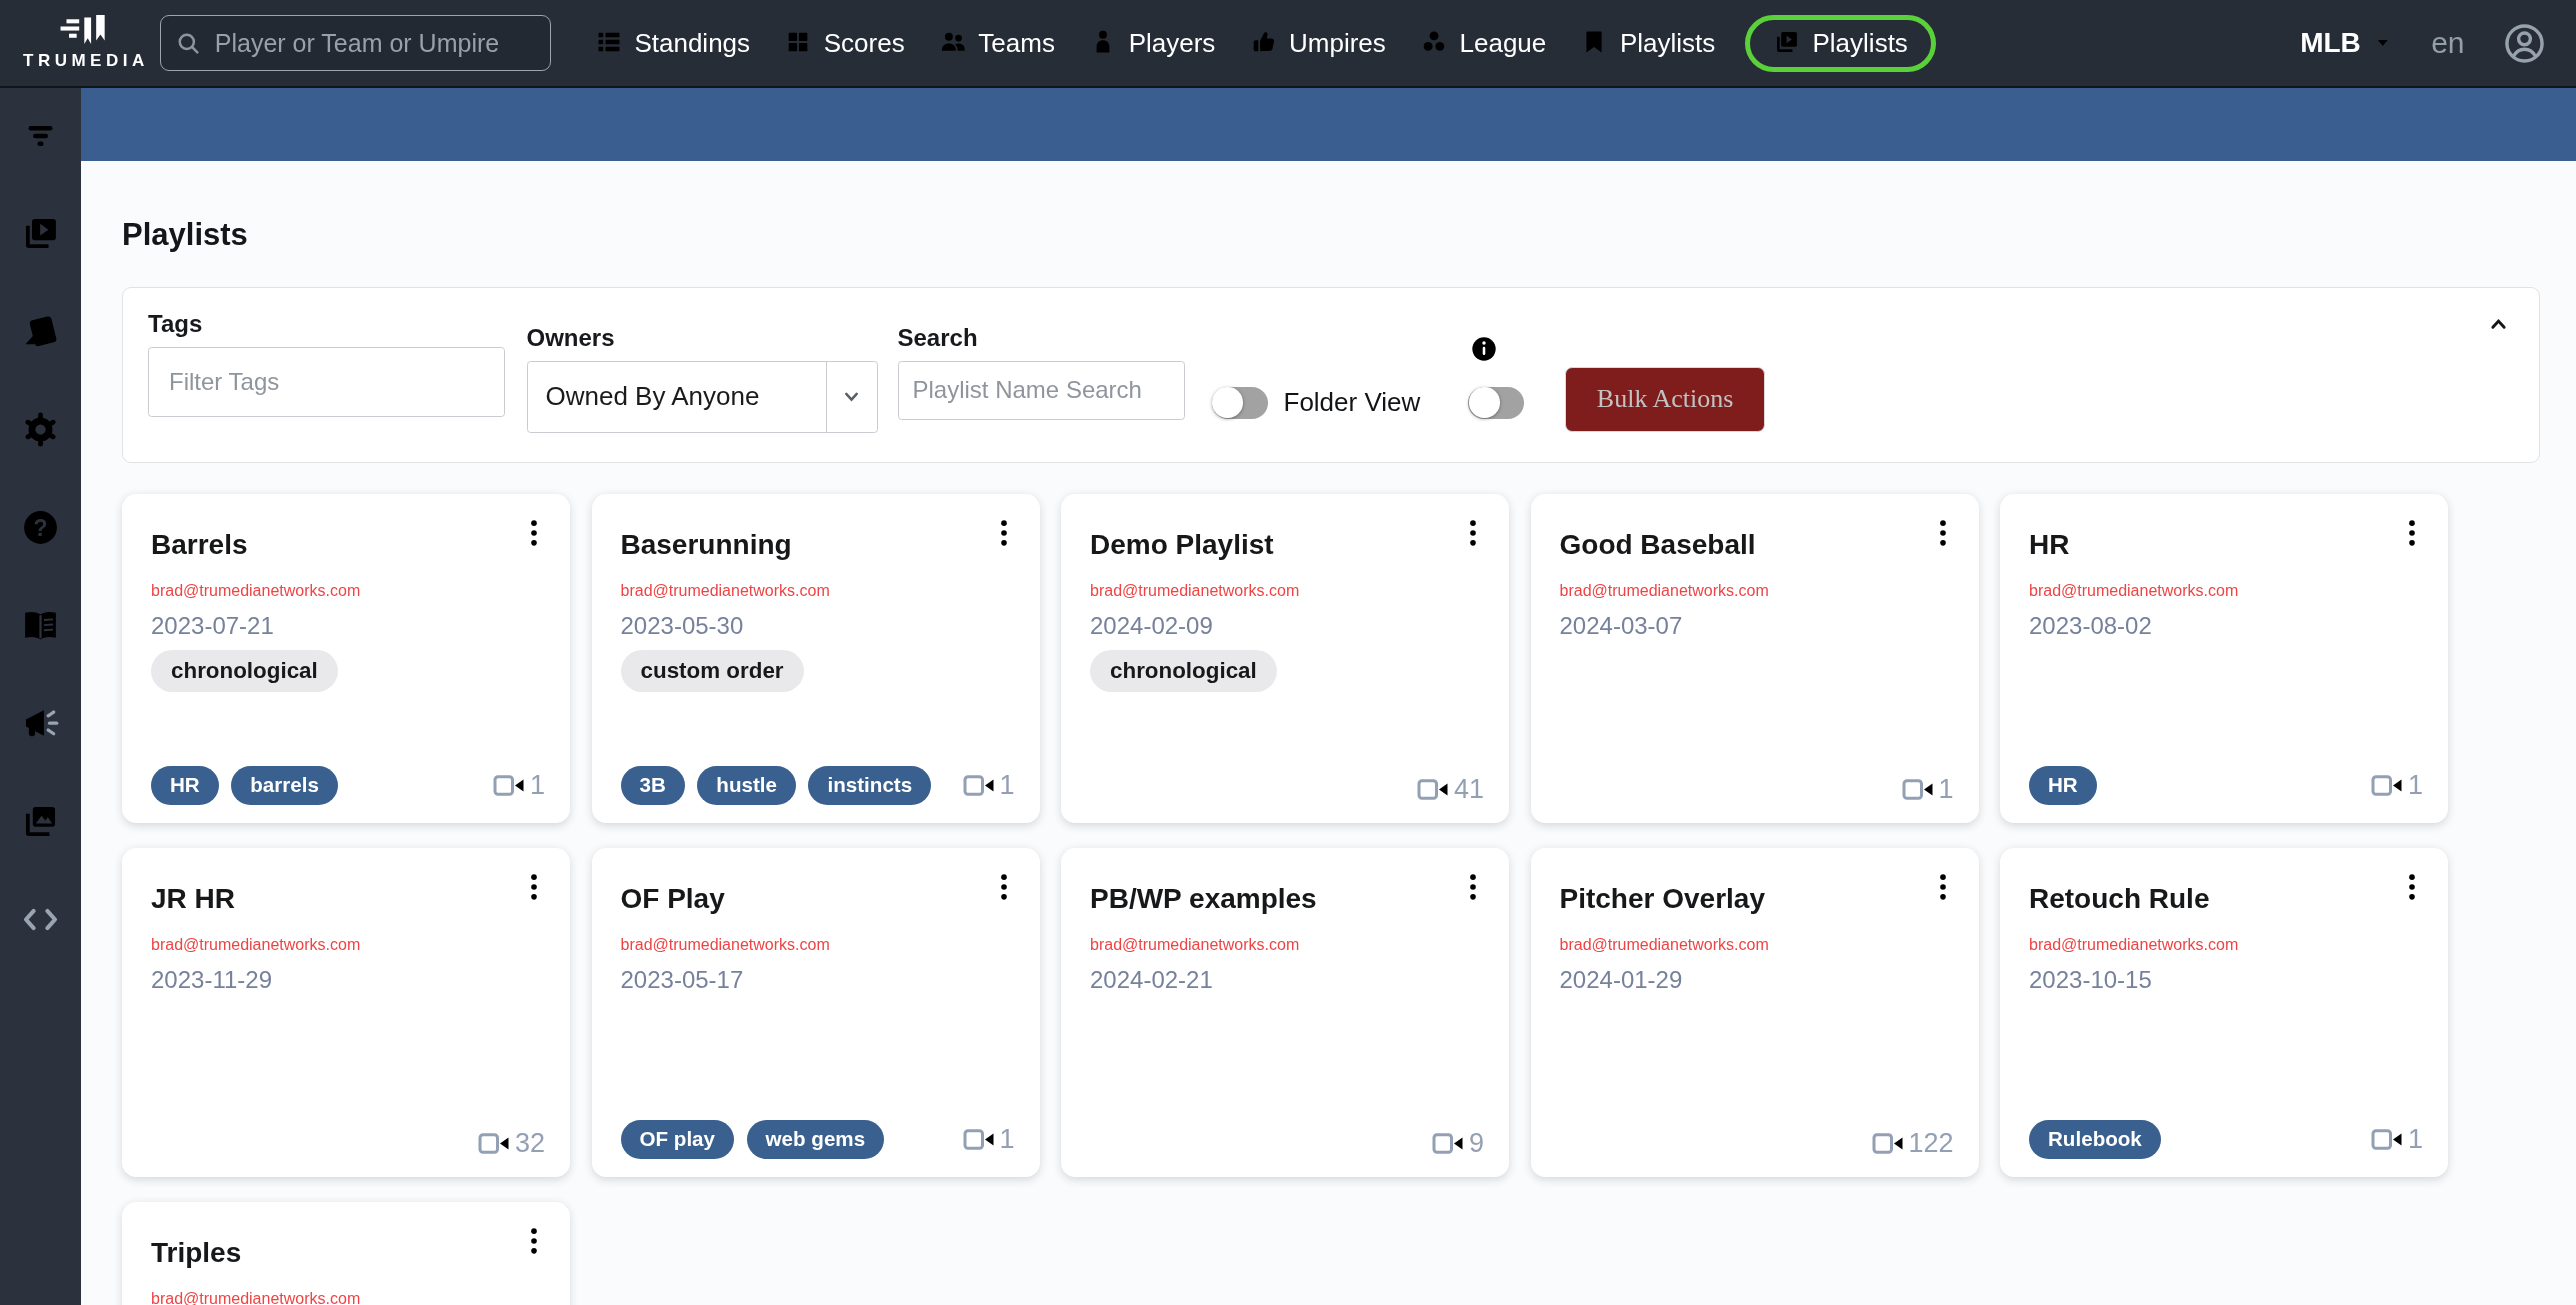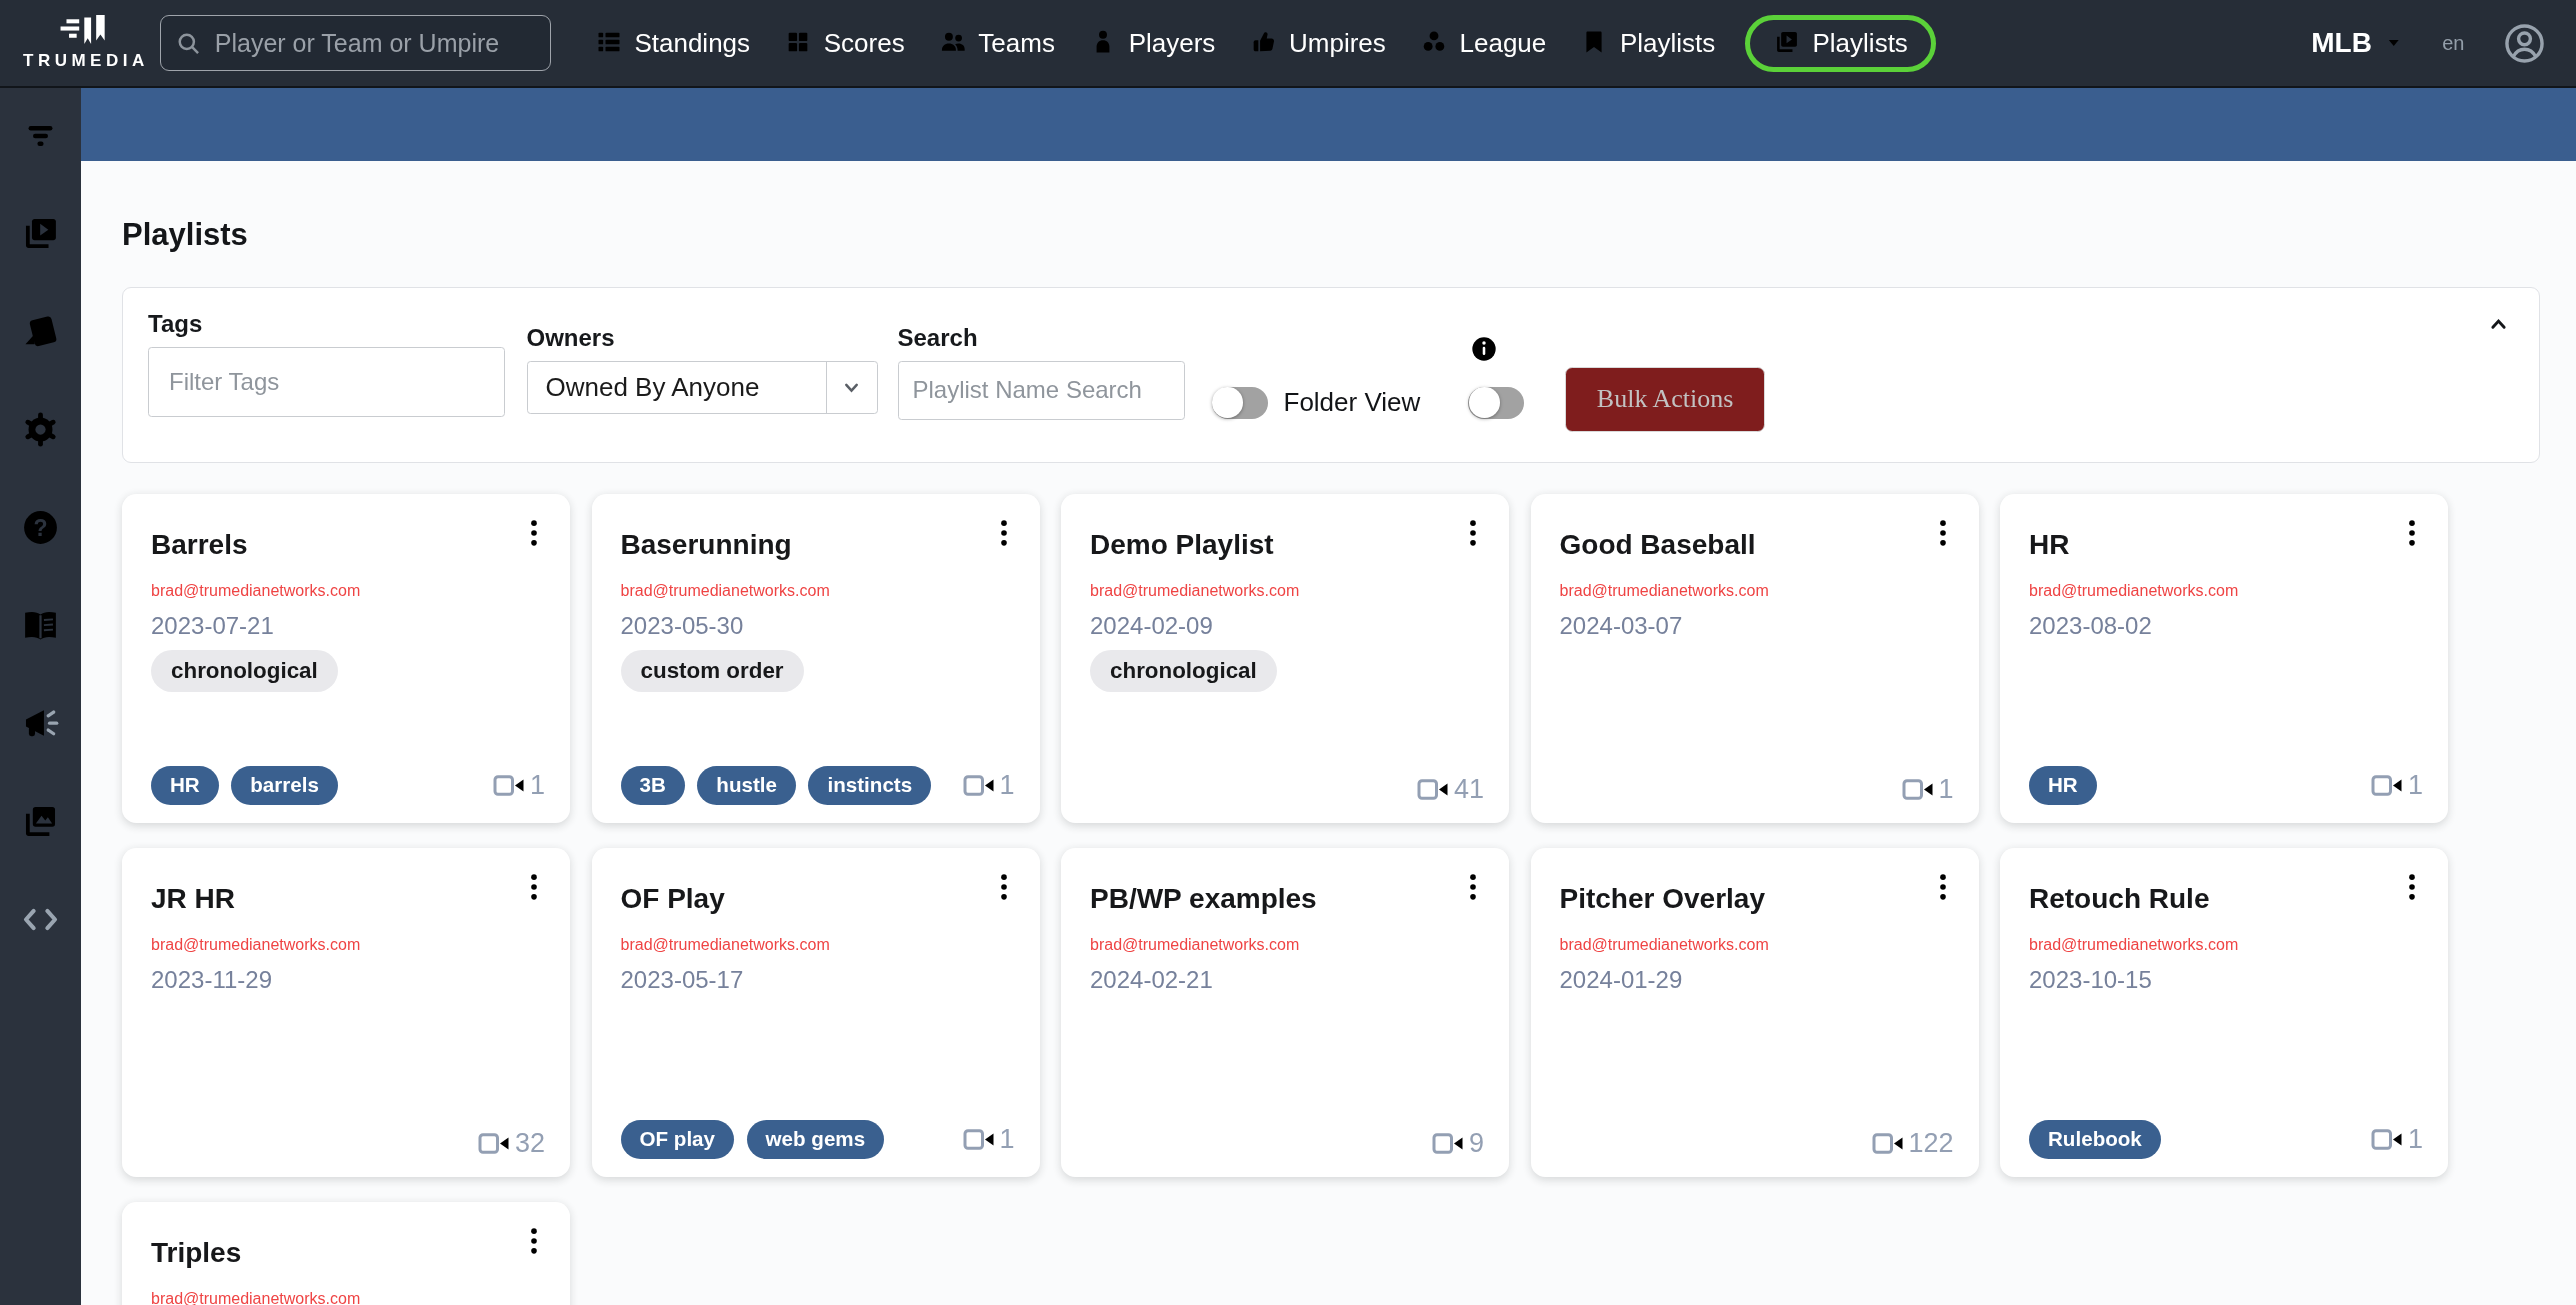--- a/index.html
+++ b/index.html
@@ -22,42 +22,42 @@
   .nav-search input::placeholder{color:#9AA0A8}
   .nav-menu{display:flex;align-items:center;margin-left:27px}
   .nav-item{display:flex;gap:11.7px;color:#FFFFFF;font-size:26px;font-weight:500;
     padding:9px 0;margin:0 17px;cursor:pointer;white-space:nowrap}
   .nav-item svg{width:28px;height:28px;color:#fff;flex:none}
   .nav-item.active-ring{border:5.4px solid var(--accent-green,#5BD139);border-radius:895px;
     padding:8px 23px;margin:0 9px 0 12.5px}
   .nav-right{margin-left:auto;display:flex;align-items:center;gap:38px}
   .league-select{display:flex;align-items:center;gap:10.8px;color:#fff;font-size:28px;font-weight:600;cursor:pointer}
   .league-select svg{width:21.5px;height:21.5px;color:#C7CFDA}
-  .lang{color:#939EA9;font-size:20px;cursor:pointer}
+  .lang{color:#939EA9;font-size:30px;cursor:pointer}
   .avatar{width:43px;height:43px;color:#98A2AD;cursor:pointer}
   
   .sidebar{position:absolute;left:0;top:88px;bottom:0;width:81px;background:var(--side-bg,#2B323D);
     display:flex;flex-direction:column;align-items:center;padding-top:27px;box-sizing:border-box}
   .side-ic{width:41px;height:41px;color:#9AA5B1;cursor:pointer;flex:none}
   .side-ic + .side-ic{margin-top:57px}
   
   .main{margin-left:81px}
   .band{height:73px;background:var(--band-blue,#3A5E8F)}
   .content{padding:0 36px 0 41px}
   .page-title{font-size:31px;font-weight:700;color:#141619;margin-top:56px}
   
   .panel{position:relative;margin-top:34px;background:#fff;border:1.8px solid #E0E2E6;border-radius:9px;
     padding:21.5px 25px;box-sizing:border-box;height:176px;display:flex;align-items:flex-start}
   .f-label{font-size:24px;font-weight:600;color:#17191C;margin-bottom:9px}
   .tags-group{width:357px}
   .tags-input{width:100%;height:70px;border:1.8px solid #C9CCD0;border-radius:3.6px;font-size:24px;
     color:#1B1B1B;padding:0 20px;box-sizing:border-box;outline:none;font-family:inherit}
   .tags-input::placeholder{color:#8F959C}
   .owners-group{margin-left:21.5px;margin-top:14.3px;width:351px}
-  .select{display:flex;align-items:stretch;height:53px;border:1.8px solid #C9CCD0;border-radius:3.6px;
+  .select{display:flex;align-items:stretch;height:72px;border:1.8px solid #C9CCD0;border-radius:3.6px;
     background:#fff;cursor:pointer;box-sizing:border-box}
   .select-value{flex:1;display:flex;align-items:center;padding:0 18px;font-size:26px;color:#1B1B1B}
   .select-chev{width:50px;display:flex;align-items:center;justify-content:center;border-left:1.8px solid #C9CCD0}
   .select-chev svg{width:25px;height:25px;color:#5A5F66}
   .search-group{margin-left:20px;margin-top:14.3px;width:287px}
   .search-input{width:100%;height:59px;border:1.8px solid #C9CCD0;border-radius:3.6px;font-size:24px;
     color:#1B1B1B;padding:0 14px;box-sizing:border-box;outline:none;font-family:inherit}
   .search-input::placeholder{color:#8F959C}
   .toggle{width:56px;height:32px;border-radius:16px;background:#A2A2A2;position:relative;cursor:pointer;flex:none}
   .toggle .knob{position:absolute;left:0.9px;top:0.9px;width:30.5px;height:30.5px;border-radius:50%;background:#fff;

